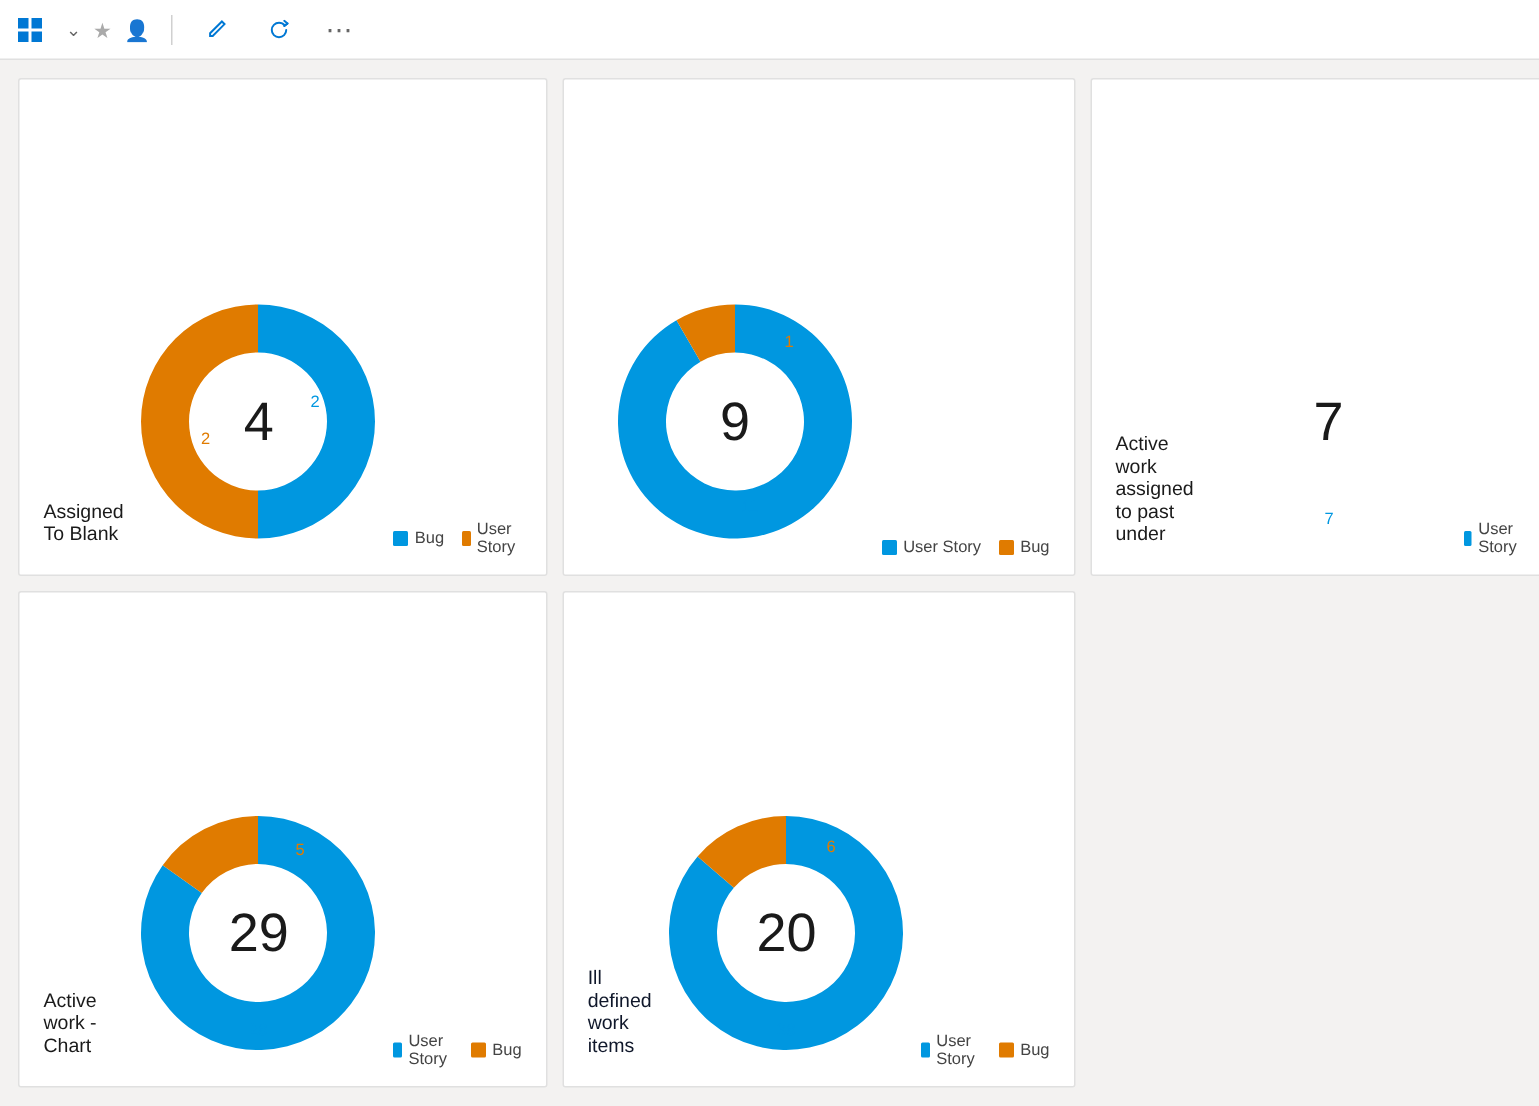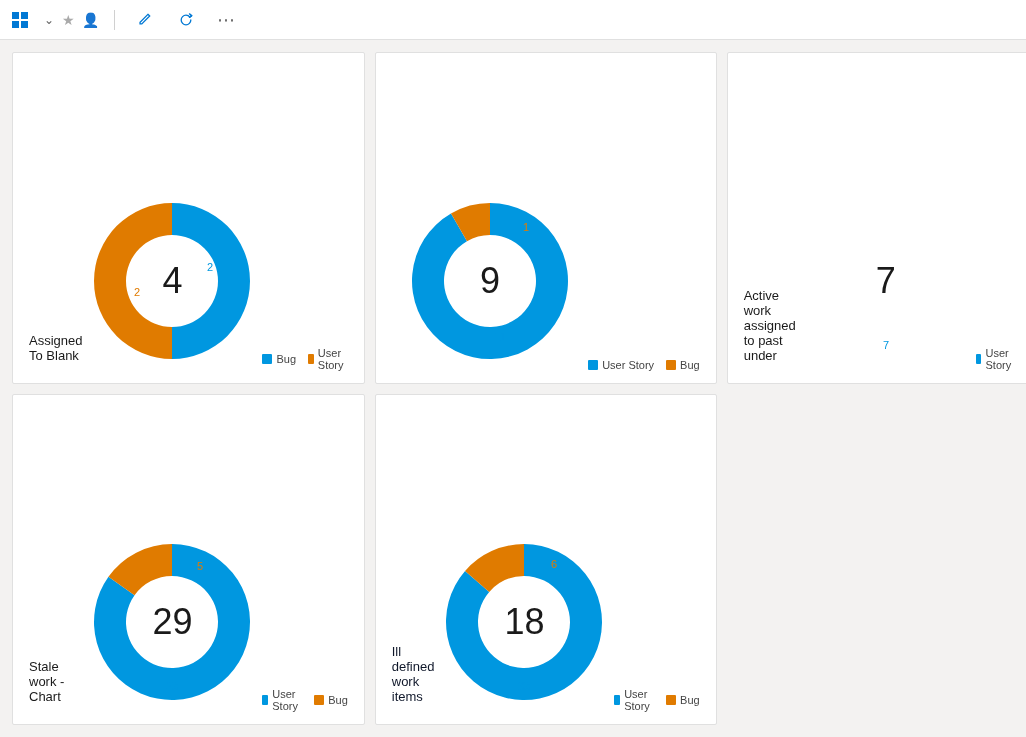--- a/index.html
+++ b/index.html
@@ -227,21 +227,21 @@
       </div>
     </div>
     <div class="legend">
         <div class="legend-item">
       <span class="legend-dot" style="background:#0097e0"></span>
       <span>User Story</span>
     </div>
       </div>
   </div>
     <div class="chart-card">
-    <div class="card-title">Stale work - Chart</div>
+    <div class="card-title">Active work - Chart</div>
     <div class="chart-area">
       <div class="donut-container">
         <svg viewBox="0 0 180 180" width="180" height="180">
             <path d="M 90 12
       A 78 78 0 1 1 26.46307574007379 44.755561053446584
       L 52.52950620568454 63.317382159724914
       A 46 46 0 1 0 90 44
       Z" fill="#0097e0"></path>
             <path d="M 26.46307574007379 44.755561053446584
       A 78 78 0 0 1 89.99999999999999 12
@@ -276,21 +276,21 @@
       A 46 46 0 1 0 90 44
       Z" fill="#0097e0"></path>
             <path d="M 31.05153320036787 38.920862752267745
       A 78 78 0 0 1 89.99999999999999 12
       L 89.99999999999999 44
       A 46 46 0 0 0 55.23551957970413 59.87640623851688
       Z" fill="#e07b00"></path>
             <text x="90" y="158" fill="#0097e0" font-size="11" font-family="Segoe UI,sans-serif" text-anchor="middle">38</text>
             <text x="120" y="36" fill="#e07b00" font-size="11" font-family="Segoe UI,sans-serif" text-anchor="middle">6</text>
           </svg>
-        <div class="donut-label">18</div>
+        <div class="donut-label">20</div>
       </div>
     </div>
     <div class="legend">
         <div class="legend-item">
       <span class="legend-dot" style="background:#0097e0"></span>
       <span>User Story</span>
     </div>
         <div class="legend-item">
       <span class="legend-dot" style="background:#e07b00"></span>
       <span>Bug</span>

